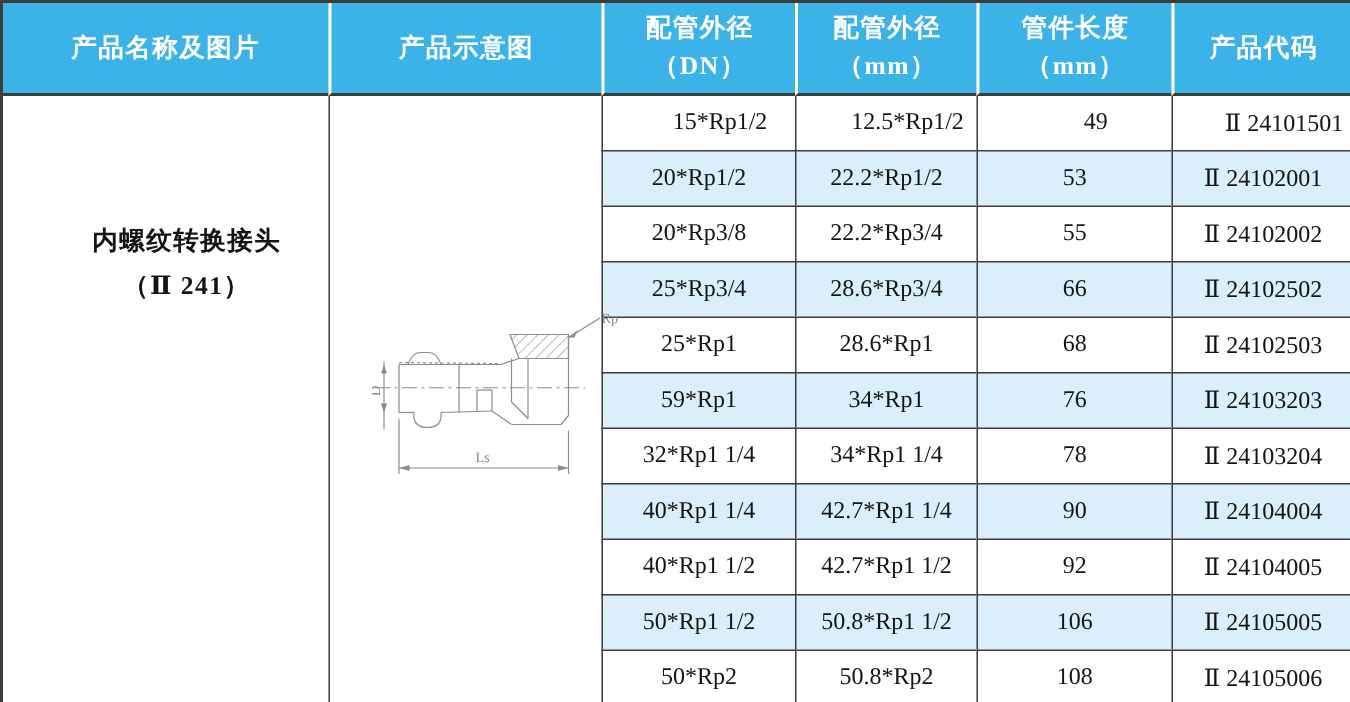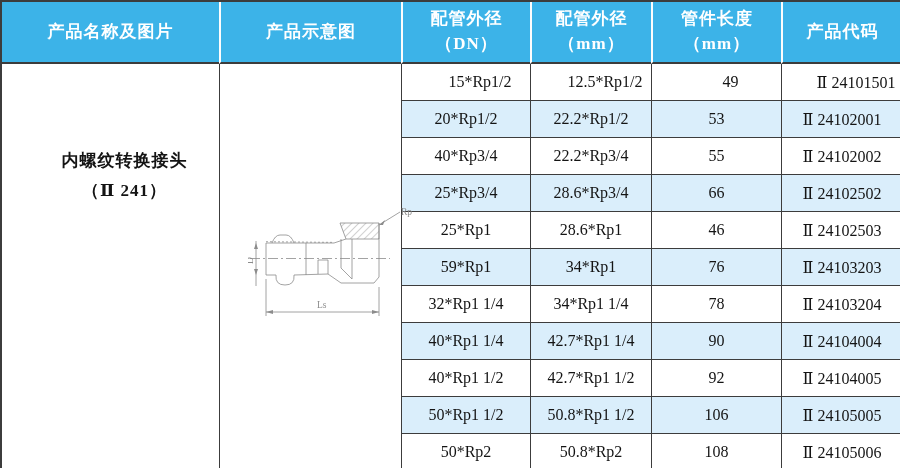--- a/index.html
+++ b/index.html
@@ -170,35 +170,35 @@
         <td class="c">49</td>
         <td class="c">Ⅱ 24101501</td>
       </tr>
       <tr>
         <td class="c">20*Rp1/2</td>
         <td class="c">22.2*Rp1/2</td>
         <td class="c">53</td>
         <td class="c">Ⅱ 24102001</td>
       </tr>
       <tr>
-        <td class="c">40*Rp3/4</td>
+        <td class="c">20*Rp3/8</td>
         <td class="c">22.2*Rp3/4</td>
         <td class="c">55</td>
         <td class="c">Ⅱ 24102002</td>
       </tr>
       <tr>
         <td class="c">25*Rp3/4</td>
         <td class="c">28.6*Rp3/4</td>
         <td class="c">66</td>
         <td class="c">Ⅱ 24102502</td>
       </tr>
       <tr>
         <td class="c">25*Rp1</td>
         <td class="c">28.6*Rp1</td>
-        <td class="c">46</td>
+        <td class="c">68</td>
         <td class="c">Ⅱ 24102503</td>
       </tr>
       <tr>
         <td class="c">59*Rp1</td>
         <td class="c">34*Rp1</td>
         <td class="c">76</td>
         <td class="c">Ⅱ 24103203</td>
       </tr>
       <tr>
         <td class="c">32*Rp1 1/4</td>

